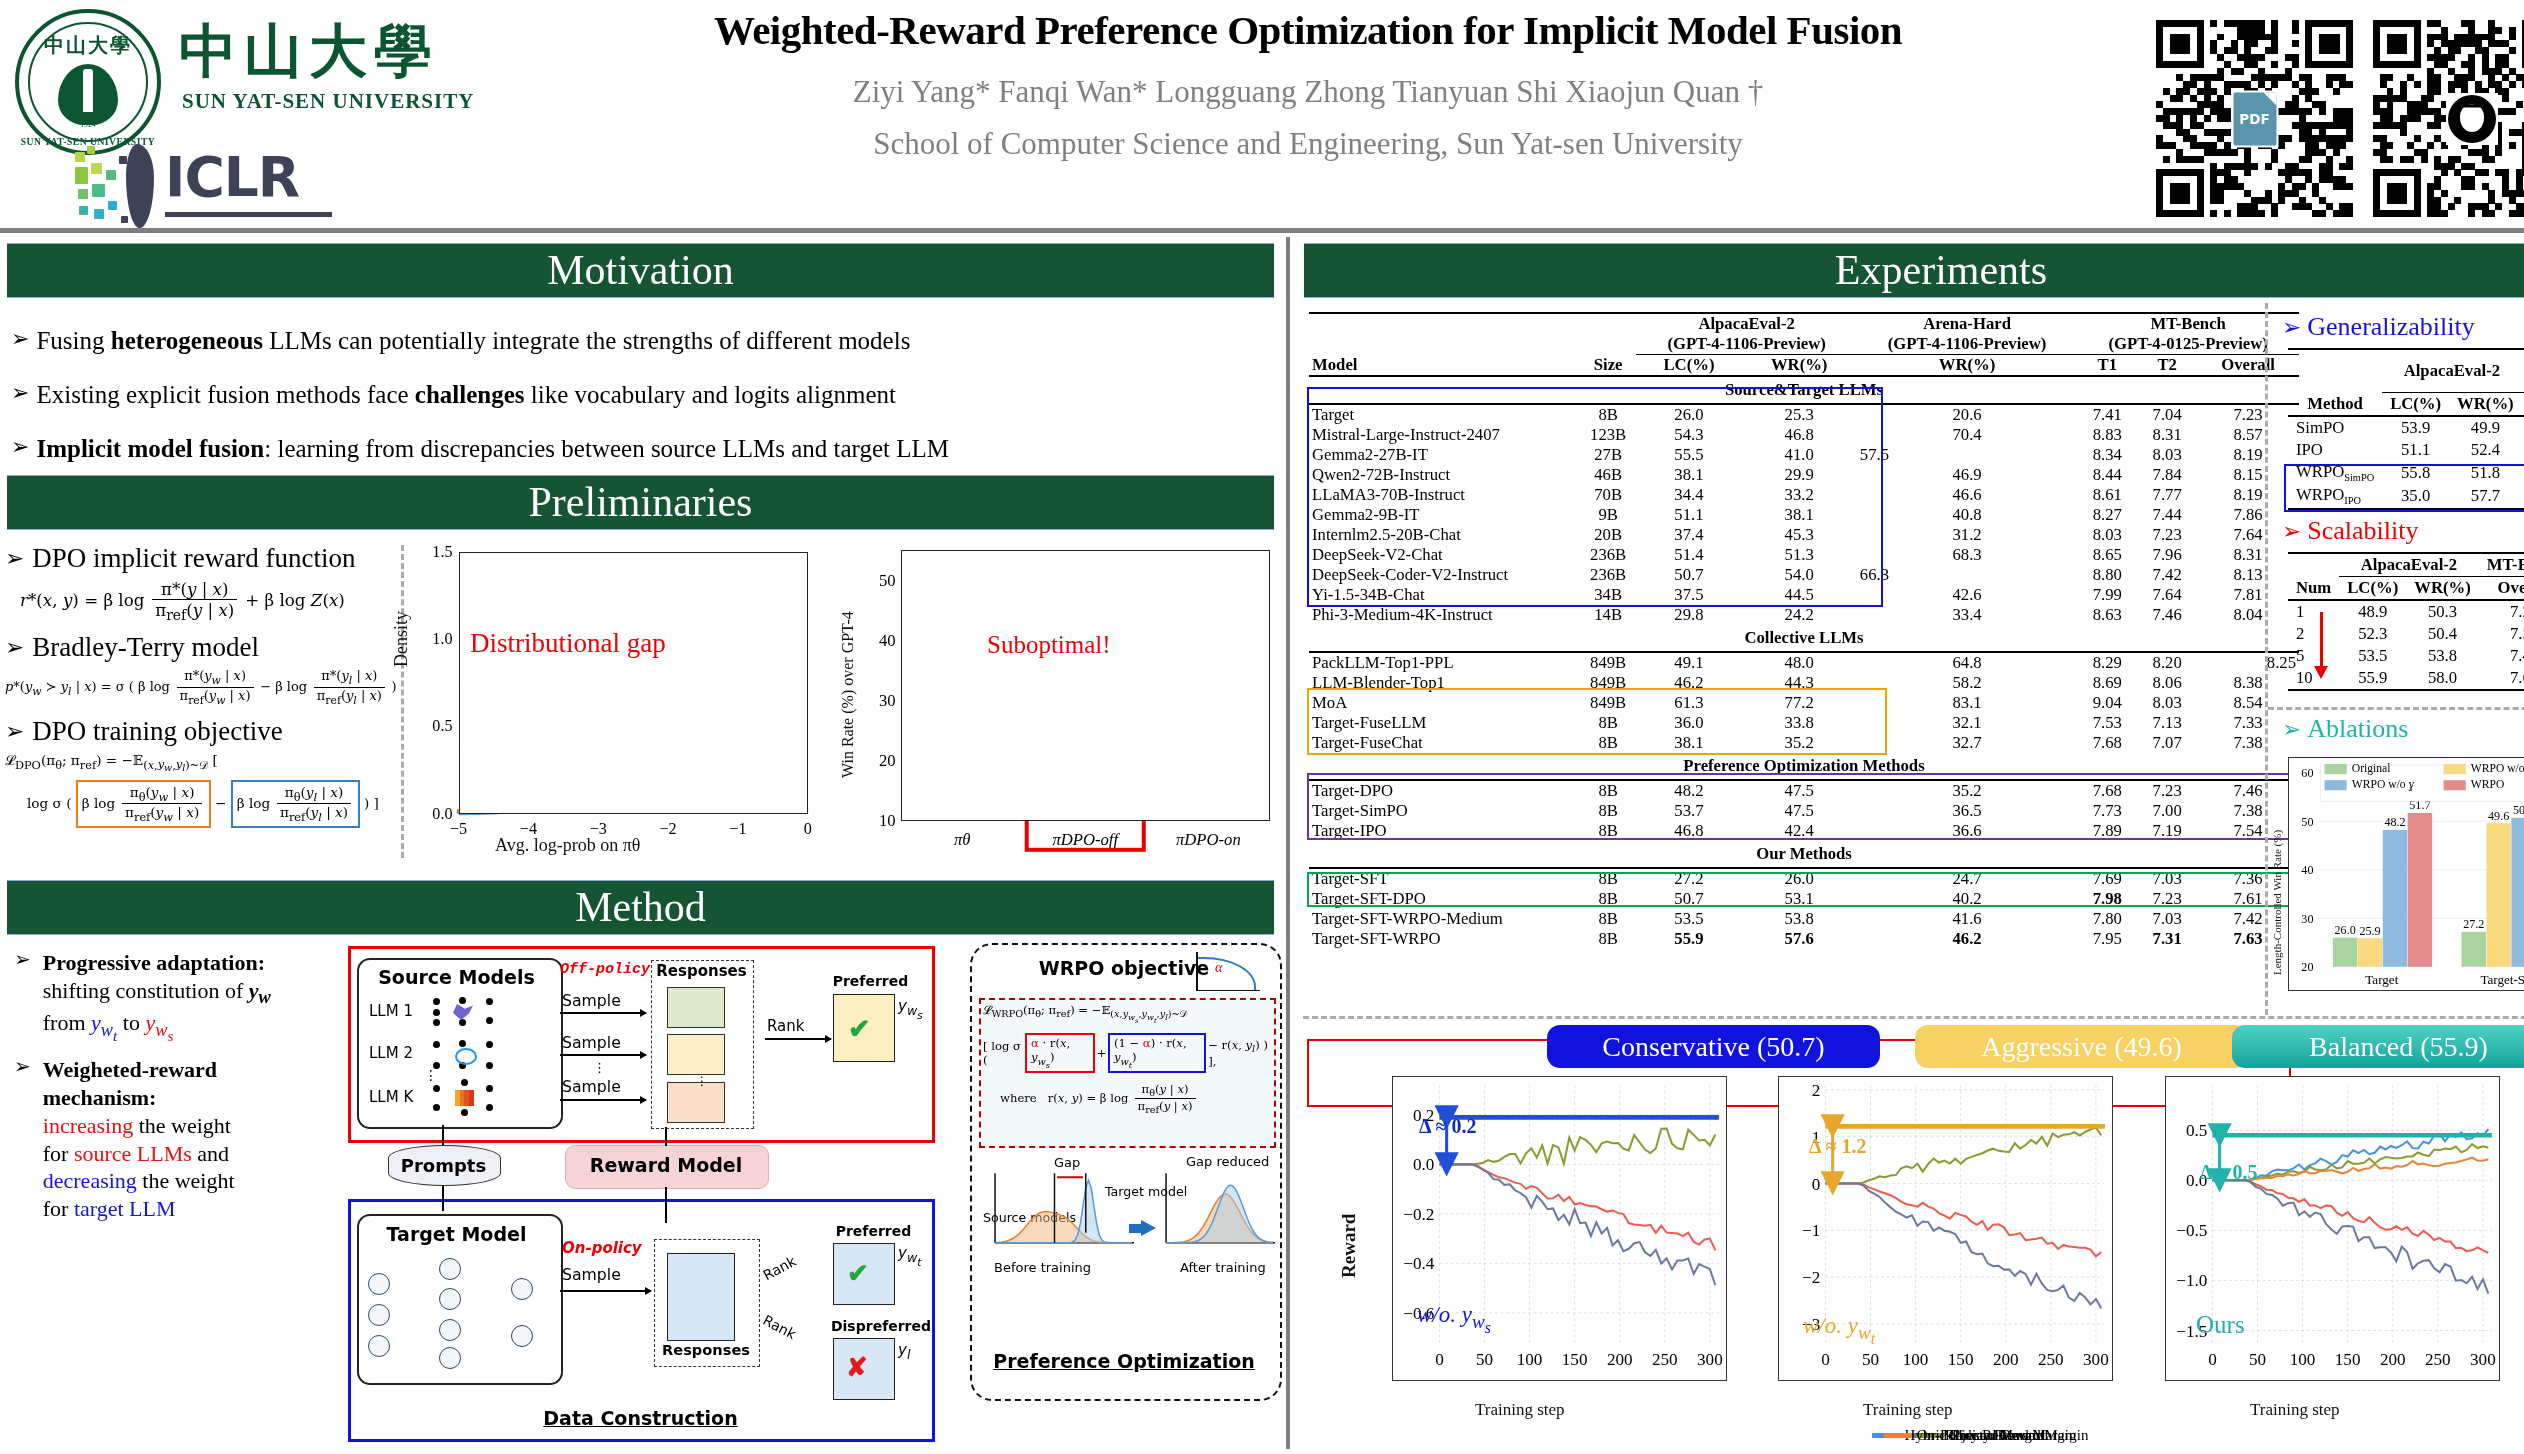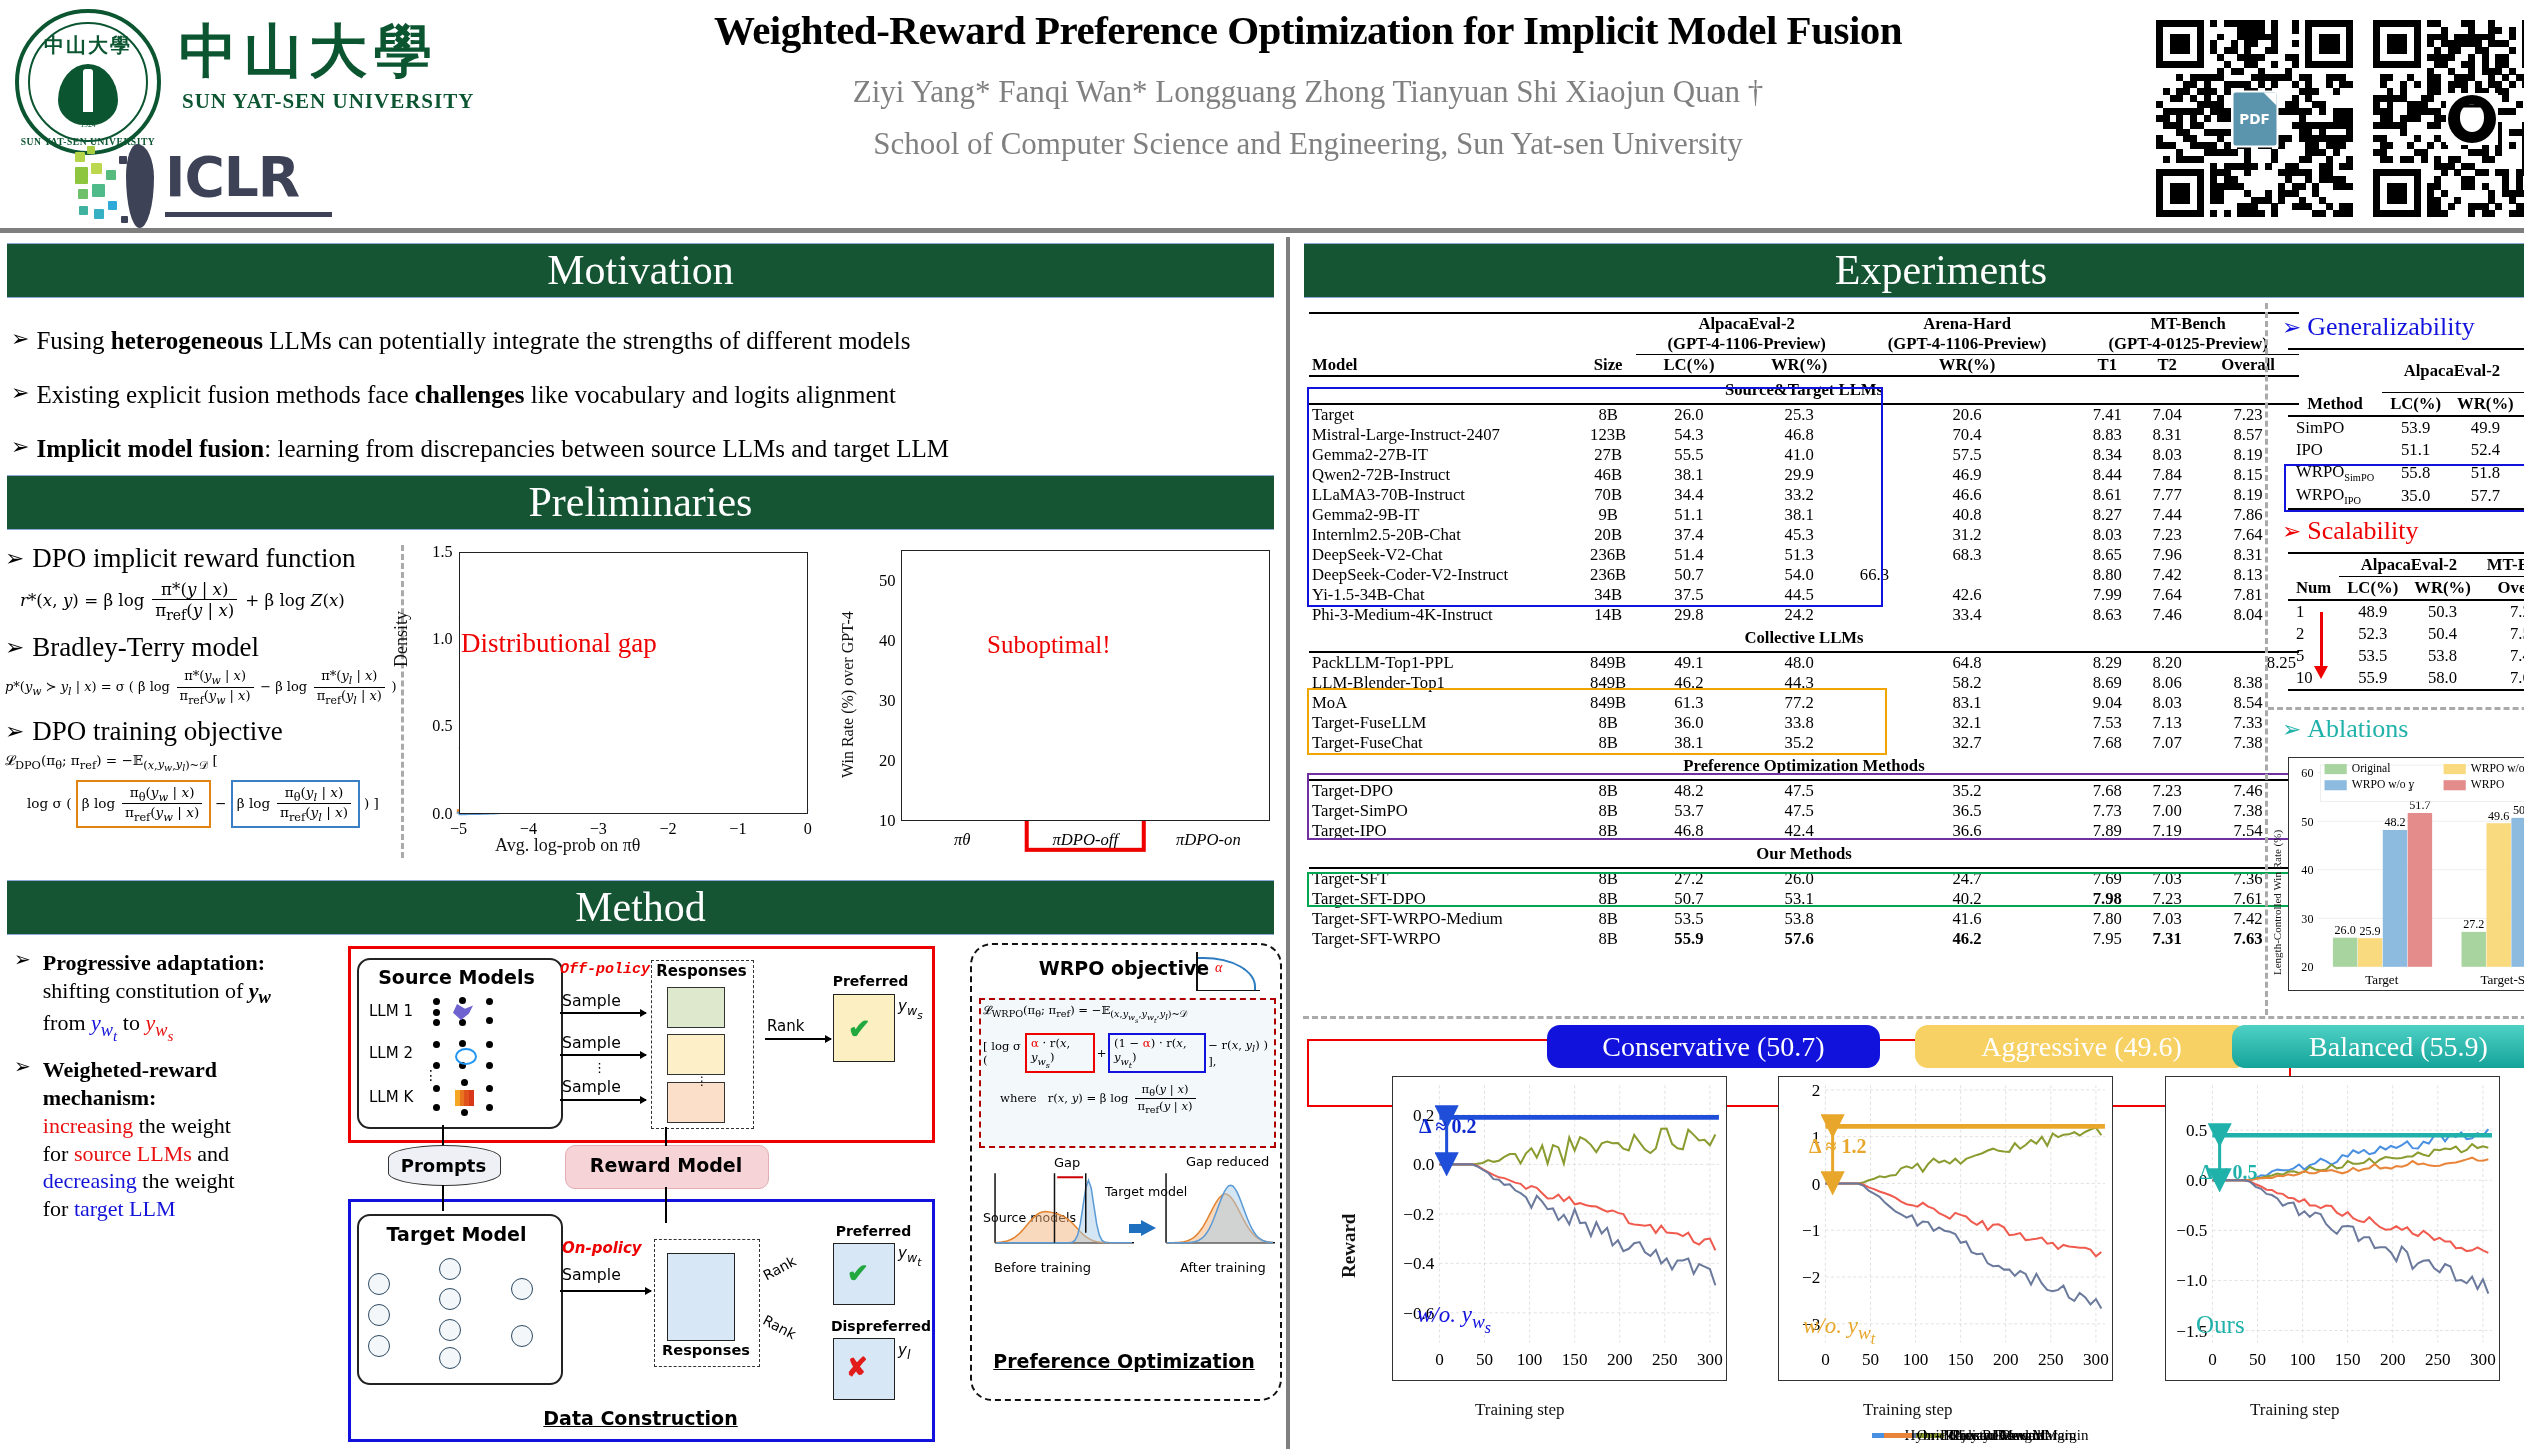--- a/index.html
+++ b/index.html
@@ -977,21 +977,21 @@
           <text x="108" y="580" font-size="32" text-anchor="middle" font-family="Liberation Serif">−5</text>
           <text x="246.4" y="580" font-size="32" text-anchor="middle" font-family="Liberation Serif">−4</text>
           <text x="384.8" y="580" font-size="32" text-anchor="middle" font-family="Liberation Serif">−3</text>
           <text x="523.2" y="580" font-size="32" text-anchor="middle" font-family="Liberation Serif">−2</text>
           <text x="661.6" y="580" font-size="32" text-anchor="middle" font-family="Liberation Serif">−1</text>
           <text x="800" y="580" font-size="32" text-anchor="middle" font-family="Liberation Serif">0</text>
         </svg></div>
     <div class="plot-frame" id="densFrame" style="left:55px;top:11px;right:15px;bottom:50px;"></div>
     <div class="axlabel" style="left:-13px;top:126px;transform:rotate(-90deg);transform-origin:left top;">Density</div>
     <div class="axlabel" style="left:91px;bottom:8px;">Avg. log-prob on πθ</div>
-    <div class="gapnote" style="left:57px;top:87px;">Distributional gap</div>
+    <div class="gapnote" style="left:66px;top:87px;">Distributional gap</div>
   </div>
 
   <div class="wrbox">
       <div style="position: absolute; inset: 0px;"><svg width="444" height="323" viewBox="0 0 880 640">
           <rect x="180.826" y="363.4222222222222" width="65.88000000000001" height="190.57777777777778" fill="#e08080"></rect>
           <text x="213.766" y="351.4222222222222" font-size="38" text-anchor="middle" font-family="Liberation Serif">26.0</text>
           <rect x="253.294" y="371.76" width="65.88000000000001" height="182.24" fill="#7fb3dd"></rect>
           <text x="286.23400000000004" y="359.76" font-size="38" text-anchor="middle" font-family="Liberation Serif">25.3</text>
           <text x="250" y="602" font-size="33" text-anchor="middle" font-family="Liberation Serif" font-style="italic">πθ</text>
           <rect x="424.826" y="364.61333333333334" width="65.88000000000001" height="189.38666666666666" fill="#e08080"></rect>
@@ -1253,21 +1253,21 @@
         <td style="text-align:center;">70.4</td>
         <td style="text-align:center;">8.83</td>
         <td style="text-align:center;">8.31</td>
         <td style="text-align:center;">8.57</td>
         </tr>
         <tr>
         <td style="white-space:nowrap;">Gemma2-27B-IT</td>
         <td style="text-align:center;">27B</td>
         <td style="text-align:center;">55.5</td>
         <td style="text-align:center;">41.0</td>
-        <td style="text-align:center;">57.5</td>
+        <td style="text-align:left;">57.5</td>
         <td style="text-align:center;">8.34</td>
         <td style="text-align:center;">8.03</td>
         <td style="text-align:center;">8.19</td>
         </tr>
         <tr>
         <td style="white-space:nowrap;">Qwen2-72B-Instruct</td>
         <td style="text-align:center;">46B</td>
         <td style="text-align:center;">38.1</td>
         <td style="text-align:center;">29.9</td>
         <td style="text-align:center;">46.9</td>

